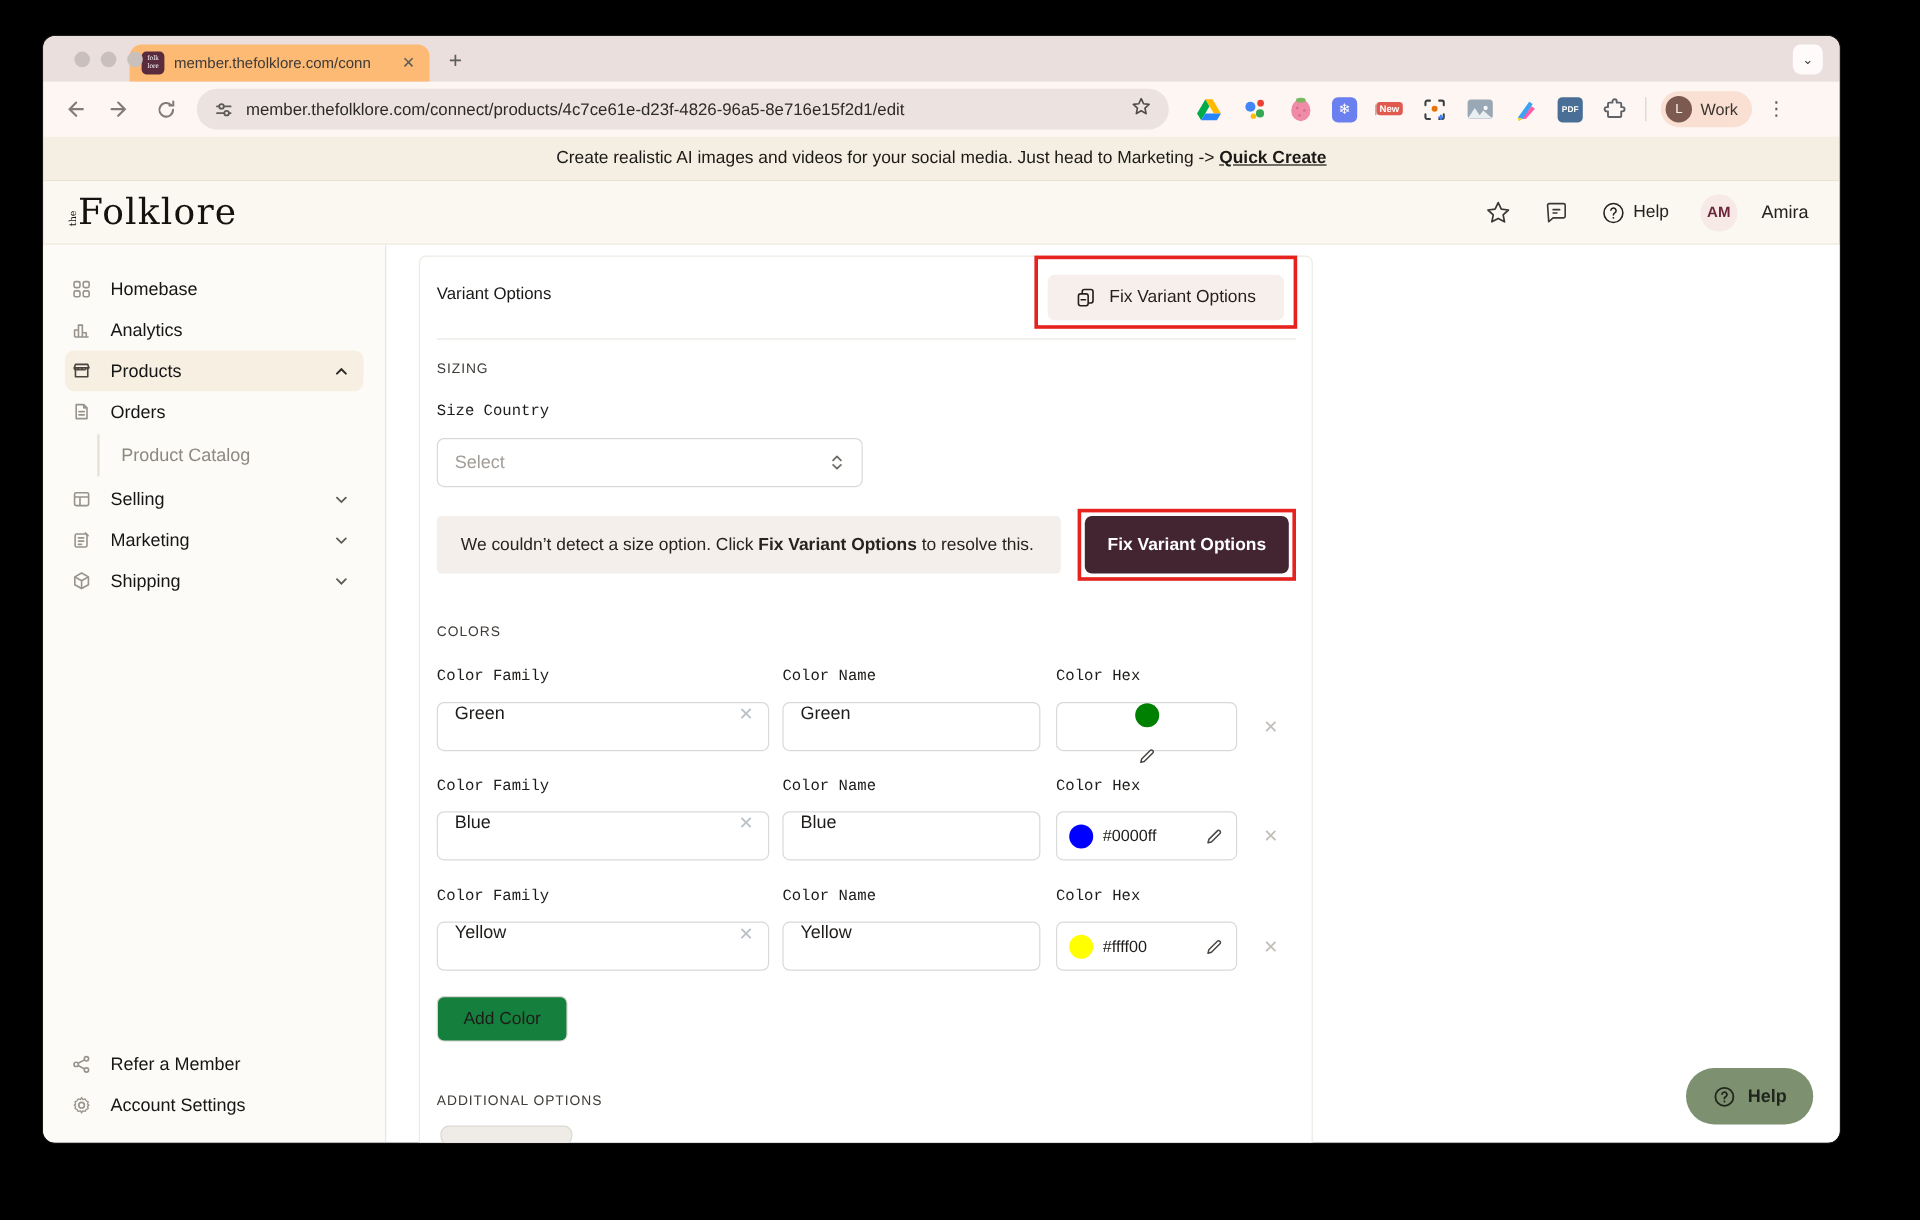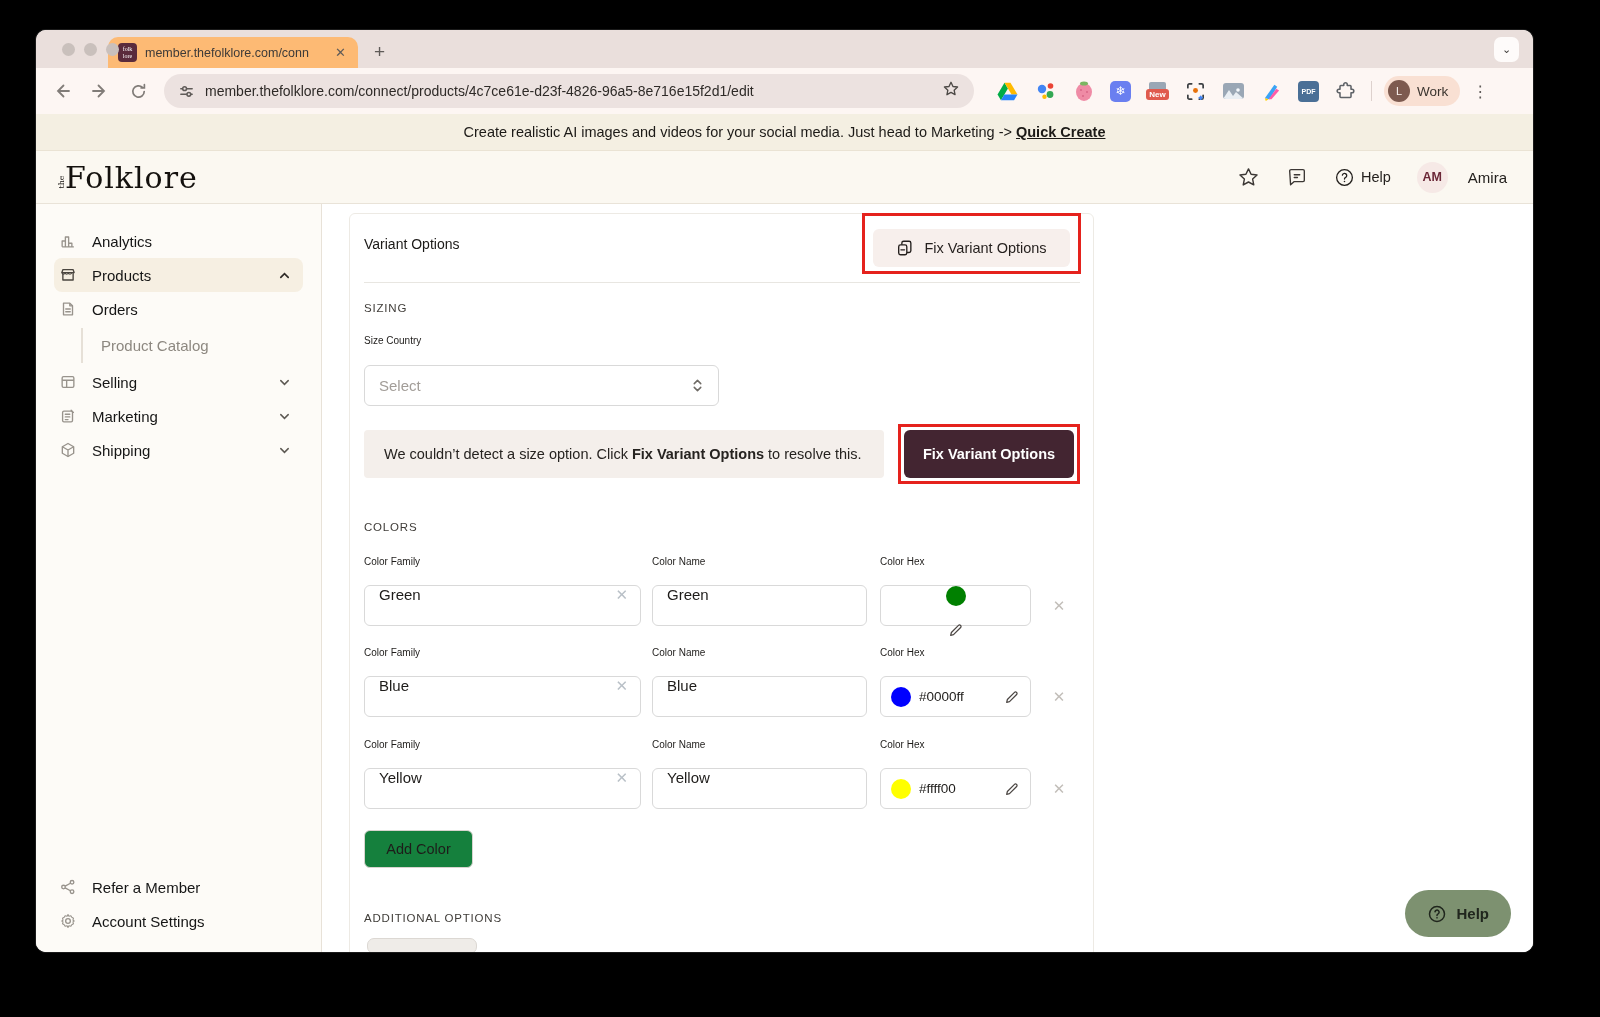--- a/index.html
+++ b/index.html
@@ -19,21 +19,21 @@
 
   
   .toolbar { height:46px; background:#fdf6f3; display:flex; align-items:center; padding:0 14px; }
   .navbtn { width:24px; height:24px; display:flex; align-items:center; justify-content:center; margin-right:14px; color:#817c78; }
   .urlbar { flex:0 0 810px; height:34px; background:#ece2e0; border-radius:17px; display:flex; align-items:center; padding:0 14px; }
   .url { font-size:14px; color:#2e2a27; white-space:nowrap; overflow:hidden; flex:1; margin-left:10px; }
   .star-sm { color:#4e4a47; margin-left:8px; }
   .exts { display:flex; align-items:center; gap:15px; margin-left:22px; }
   .ext { width:23px; height:23px; display:flex; align-items:center; justify-content:center; position:relative; }
   .flake { background:#6a7ff0; border-radius:5px; color:#fff; font-size:12px; width:21px; height:21px; display:flex; align-items:center; justify-content:center; }
-  .newext { flex-direction:column; }
+  .newext { }
   .newext .ntop { width:17px; height:9px; background:#9aa7b5; border-radius:2px 2px 0 0; }
   .newext .nlabel { background:#e05a4e; color:#fff; font-size:8px; font-weight:bold; border-radius:3px; padding:0 3px; line-height:11px; margin-top:-2px; }
   .imgext { width:21px; height:16px; background:#9aa7b5; border-radius:3px; overflow:hidden; display:flex; align-items:flex-end; justify-content:center; }
   .imgext svg { display:block; }
   .pdfext { width:21px; height:21px; background:#4a6f96; border-radius:4px; color:#fff; font-size:7px; font-weight:bold; display:flex; align-items:center; justify-content:center; }
   .sep { width:1px; height:20px; background:#ddd1cd; margin:0 12px 0 14px; }
   .profile { height:30px; background:#f9e0d3; border-radius:16px; display:flex; align-items:center; padding:4px 12px 4px 4px; gap:7px; }
   .pcircle { width:22px; height:22px; border-radius:50%; background:#7d5a4f; color:#fbf3ee; font-size:11px; display:flex; align-items:center; justify-content:center; }
   .pname { font-size:13.5px; color:#3a332e; }
   .menu3 { margin-left:12px; color:#5f5b58; font-size:16px; letter-spacing:0; }
@@ -67,21 +67,21 @@
   .card { position:absolute; left:27px; top:9px; width:745px; height:780px; background:#fff; border:1px solid #edeae4; border-radius:6px 6px 0 0; }
   .card > * { position:absolute; }
   .cardtitle { left:14px; top:22px; font-size:14px; color:#1b1917; }
   .fixbtn-top { left:523px; top:15px; width:197px; height:38px; background:#f7efec; border:none; border-radius:6px; display:flex; align-items:center; justify-content:center; gap:10px; font-size:14.5px; color:#241f1d; font-family:inherit; cursor:pointer; }
   .redbox { border:3px solid #e5221d; pointer-events:none; }
   .rb1 { left:512px; top:-1px; width:219px; height:61px; }
   .rb2 { left:548px; top:210px; width:182px; height:60px; }
   .cdivider { left:14px; top:68px; width:716px; height:1px; background:#e8e6e1; }
   .seclabel { font-size:11.5px; letter-spacing:.8px; color:#3f3c38; font-weight:500; }
   .lab-sizing { left:14px; top:88px; }
-  .fieldlbl { font-size:10px; color:#1e1c1a; }
+  .fieldlbl { font-size:13px; color:#1e1c1a;font-family:Liberation Mono, monospace; }
   .lab-sizecountry { left:14px; top:121px; }
   .selectbox { left:14px; top:151px; width:355px; height:41px; border:1px solid #d9d9d9; border-radius:6px; background:#fff; display:flex; align-items:center; padding:0 14px; cursor:pointer; }
   .selecttext { font-size:15px; color:#a29d98; flex:1; }
   .warnbox { left:14px; top:216px; width:520px; height:48px; background:#f4efeb; border-radius:4px; display:flex; align-items:center; padding:0 20px; font-size:14.5px; color:#262320; white-space:nowrap; }
   .warnbox b { margin:0 4px; }
   .fixbtn-dark { left:554px; top:216px; width:170px; height:48px; background:#432531; color:#fff; border:none; border-radius:6px; font-size:14.5px; font-weight:600; font-family:inherit; cursor:pointer; }
   .lab-colors { left:14px; top:307px; }
   .collbl1 { left:14px; } .collbl2 { left:302px; } .collbl3 { left:530px; }
   .colin { height:41px; border:1px solid #d9d9d9; border-radius:6px; background:#fff; display:flex; align-items:flex-start; padding:0 12px 0 14px; font-size:15px; color:#1e1c1a; }
   .c1 { left:14px; width:277px; } .c2 { left:302px; width:215px; }
@@ -252,20 +252,31 @@
       </span>
       <span class="avatar">AM</span>
       <span class="uname">Amira</span>
     </div>
   </div>
 
   <div class="bodyrow">
     <div class="sidebar">
       <div class="item">
         <span class="icon18">
+          <svg width="18" height="18" viewBox="0 0 20 20" fill="none" stroke="currentColor" stroke-width="1.5">
+              <rect x="3" y="3" width="5.5" height="5.5" rx="1.5"></rect>
+              <rect x="11.5" y="3" width="5.5" height="5.5" rx="1.5"></rect>
+              <rect x="3" y="11.5" width="5.5" height="5.5" rx="1.5"></rect>
+              <rect x="11.5" y="11.5" width="5.5" height="5.5" rx="1.5"></rect>
+            </svg>
+        </span>
+        <span class="ilbl">Homebase</span>
+      </div>
+      <div class="item">
+        <span class="icon18">
           <svg width="18" height="18" viewBox="0 0 20 20" fill="none" stroke="currentColor" stroke-width="1.5" stroke-linejoin="round">
               <path d="M3.5 16.5V10h3.6v6.5M7.1 16.5V5.5h3.6v11M10.7 16.5V12.5h3.6v4M3.5 16.5h13"></path>
             </svg>
         </span>
         <span class="ilbl">Analytics</span>
       </div>
       <div class="item active">
         <span class="icon18">
           <svg width="18" height="18" viewBox="0 0 20 20" fill="none" stroke="#4a453f" stroke-width="1.5" stroke-linejoin="round">
               <path d="M3.2 7.3 4.4 4h11.2l1.2 3.3z"></path>

